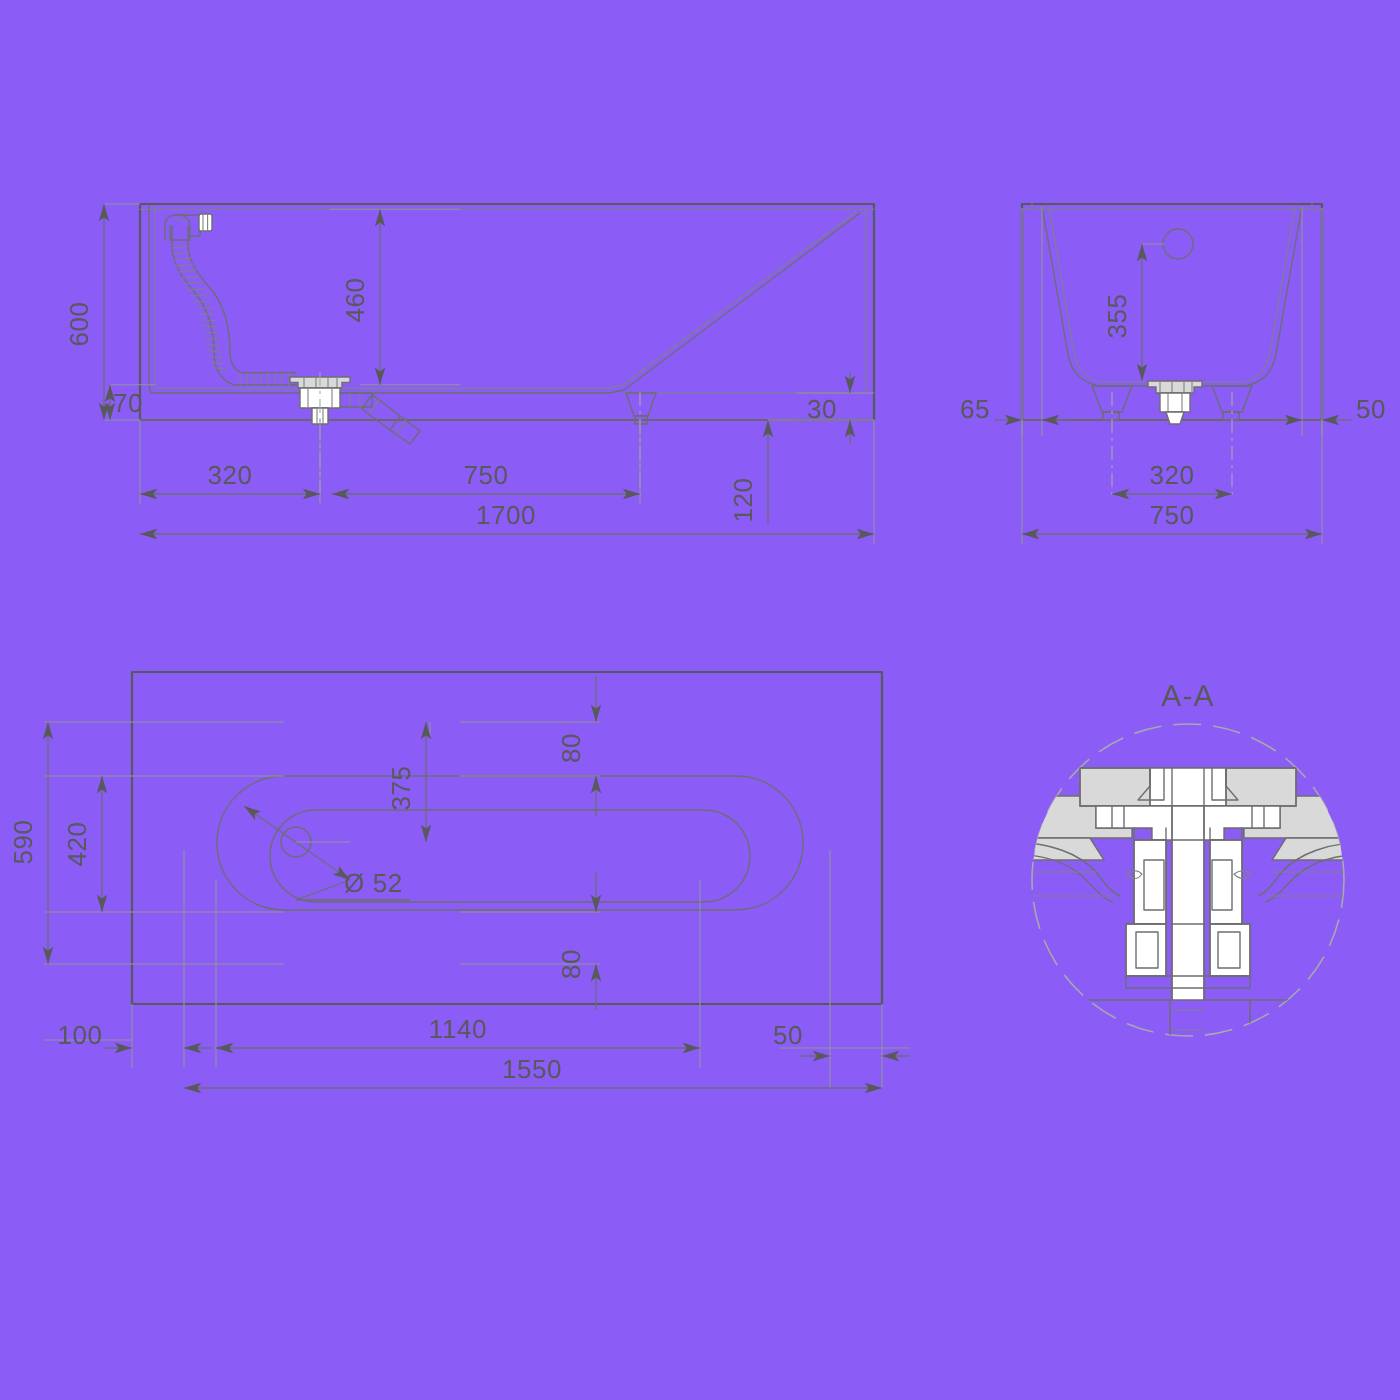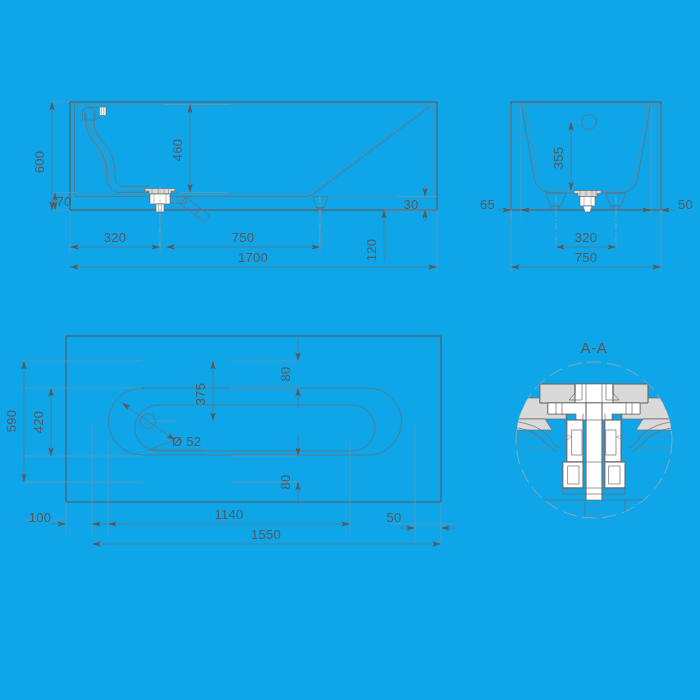--- a/index.html
+++ b/index.html
@@ -10,21 +10,21 @@
   body {
     width: 700px;
     height: 700px;
     font-family: "Liberation Sans", sans-serif;
     overflow: hidden;
   }
   #sheet {
     position: relative;
     width: 700px;
     height: 700px;
-    background: #0ea5e9;
+    background: #8b5cf6;
   }
   svg#drawing {
     display: block;
     width: 700px;
     height: 700px;
   }
   .obj      { fill: none; stroke: #58595b; stroke-width: 1.1; stroke-linejoin: round; stroke-linecap: round; }
   .obj-thin { fill: none; stroke: #6d6e71; stroke-width: 0.7; stroke-linejoin: round; stroke-linecap: round; }
   .obj-fine { fill: none; stroke: #808285; stroke-width: 0.55; stroke-linejoin: round; stroke-linecap: round; }
   .fillgrey { fill: #d9d9d9; stroke: #6d6e71; stroke-width: 0.7; }

